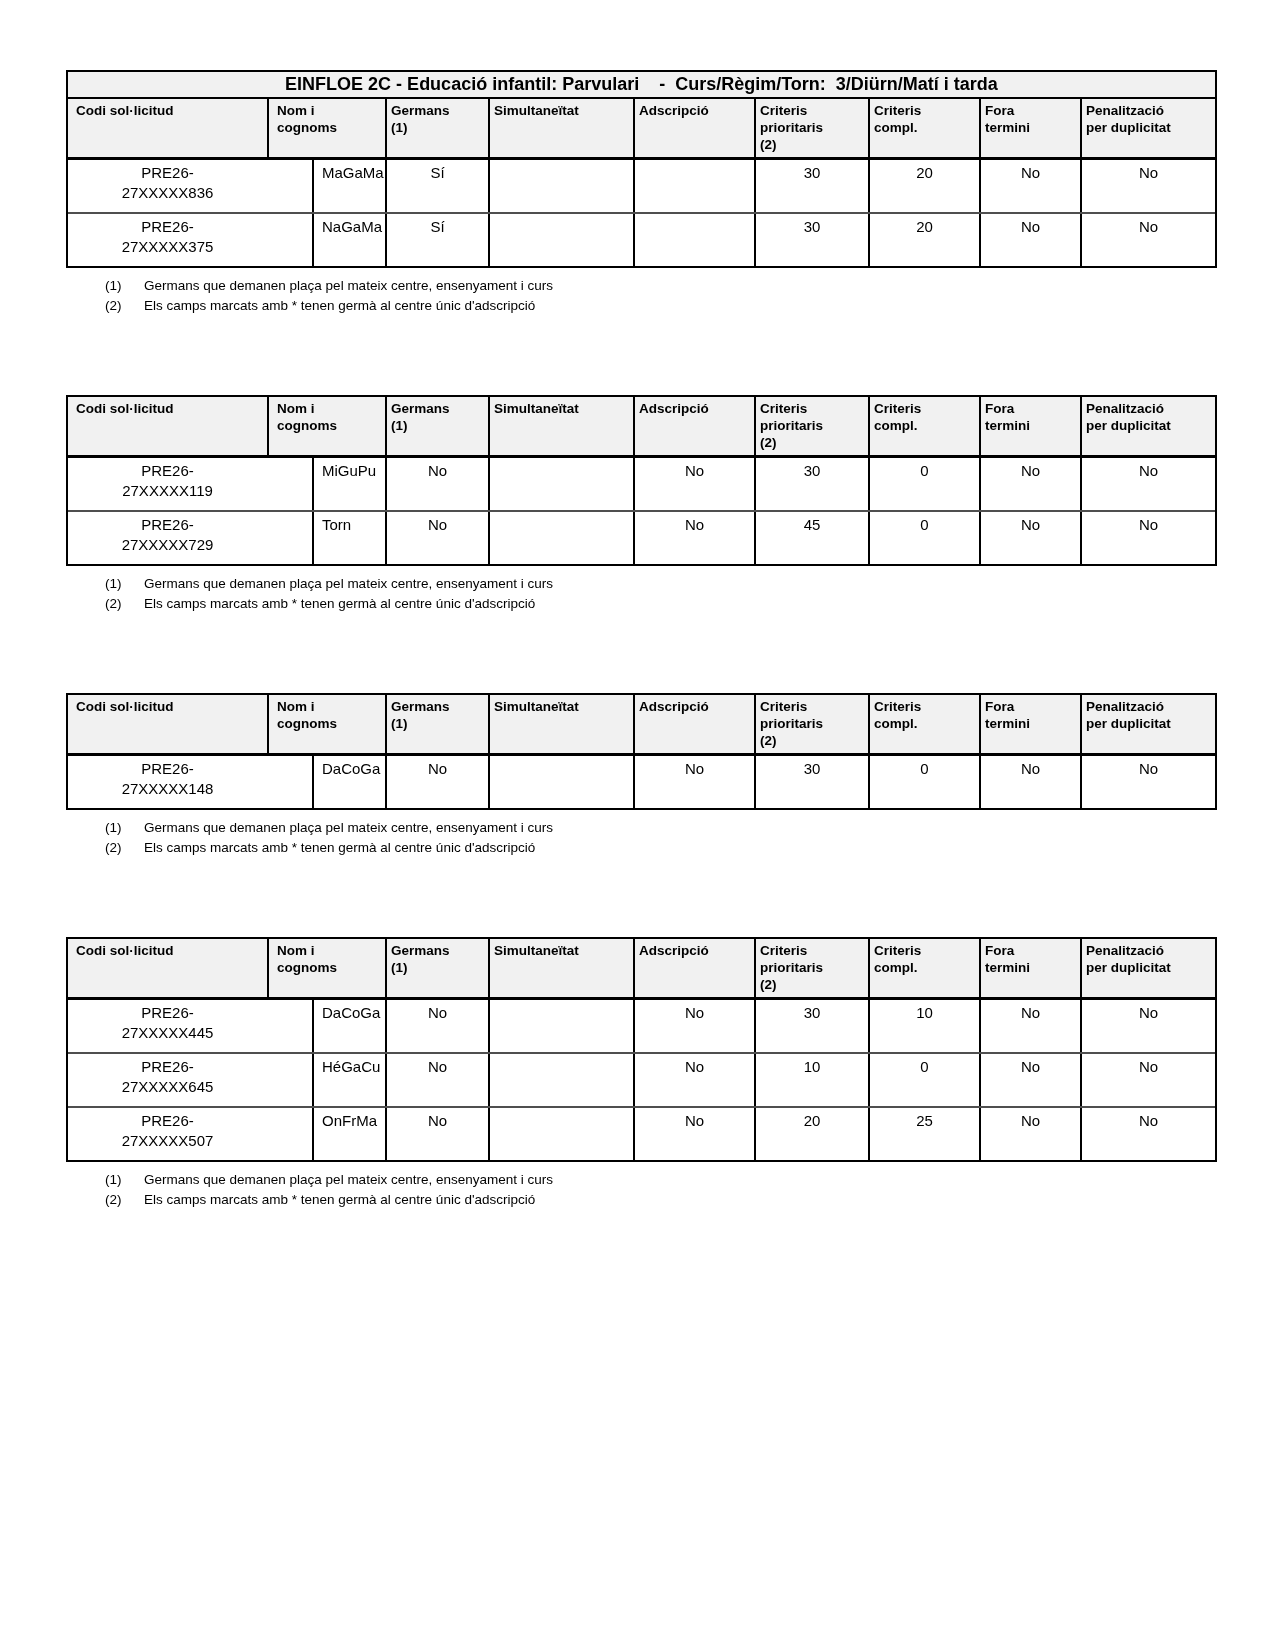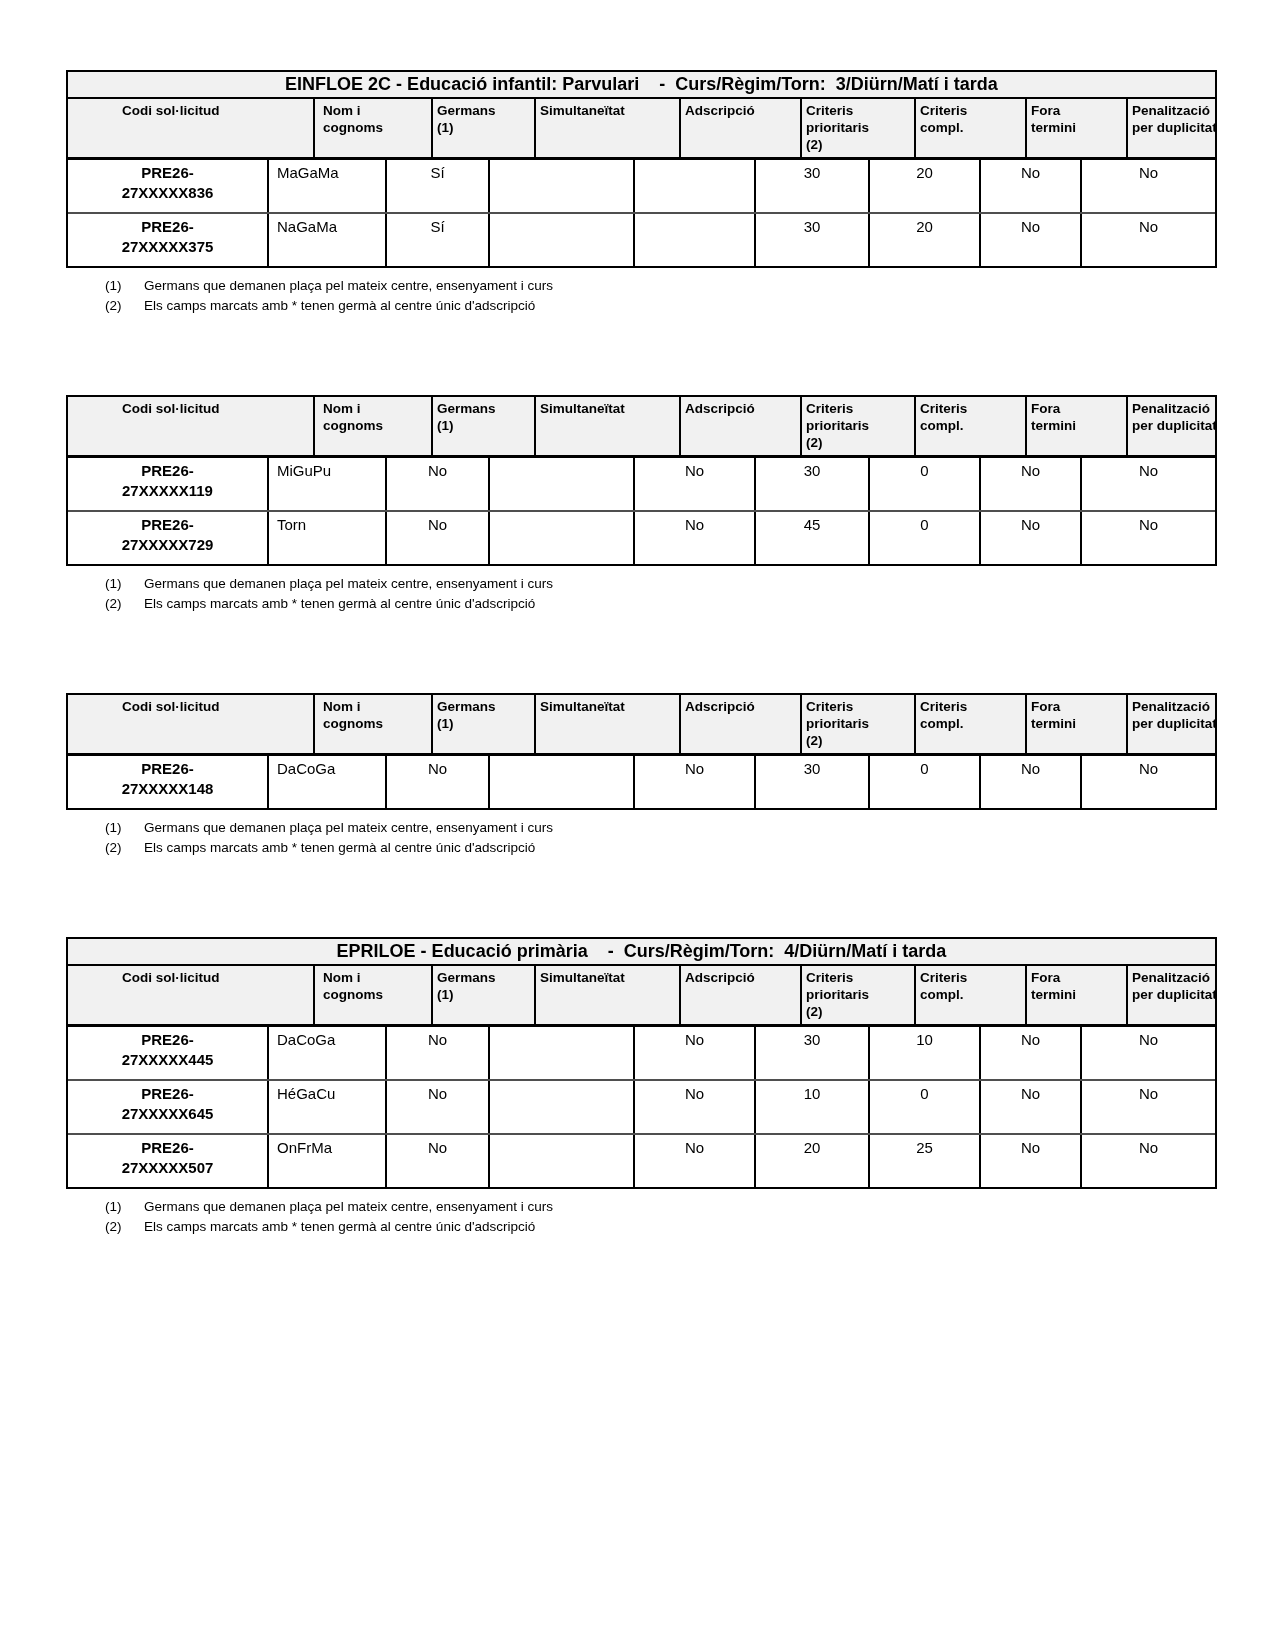--- a/index.html
+++ b/index.html
@@ -11,34 +11,34 @@
   .sect{margin:0 0 80px 66px;width:967px;}
   .sect.first{padding-top:70px;}
   .box{border:2px solid #000;width:1147px;background:#fff;}
   .title{
     height:25px;line-height:25px;border-bottom:2px solid #000;
     background:#f1f1f1;font-size:18px;font-weight:bold;text-align:center;
     white-space:pre;overflow:hidden;
   }
   .grid{display:grid;grid-template-columns:199px 118px 103px 145px 121px 114px 111px 101px 135px;}
   .grid .c + .c{border-left:2px solid #000;}
-  .header{border-bottom:3px solid #000;background:#f1f1f1;padding-left:46px;}
+  .header{border-bottom:3px solid #000;background:#f1f1f1;}
   .header .c{
     min-height:57px;box-sizing:border-box;padding:3px 4px 4px;
     font-size:13.5px;font-weight:bold;line-height:17px;text-align:left;
     white-space:pre-line;
   }
   .header .c.hl{text-align:left;padding-left:8px;}
   .row .c{
     height:52px;box-sizing:border-box;padding:3px 4px 0;
     font-size:15px;line-height:20px;text-align:center;
   }
   .row + .row{border-top:2px solid #4f4f4f;}
-  .row .c.left{text-align:left;padding-left:8px;}
-  .codi{white-space:pre-line;font-weight:bold;}
+  .row .c.left{text-align:left;padding-left:8px;margin-left:45px;}
+  .codi{white-space:pre-line;}
   .footnotes{margin:8px 0 0 39px;}
   .fn{display:flex;font-size:13.5px;line-height:19.5px;}
   .fn .m{width:39px;flex:none;}
 </style>
 </head>
 <body>
 
 <section class="sect first">
   <div class="box">
     <div class="title">EINFLOE 2C - Educació infantil: Parvulari    -  Curs/Règim/Torn:  3/Diürn/Matí i tarda</div>
@@ -194,21 +194,20 @@
     </div>
     <div class="fn">
       <span class="m">(2)</span>
       <span>Els camps marcats amb * tenen germà al centre únic d'adscripció</span>
     </div>
   </div>
 </section>
 
 <section class="sect">
   <div class="box">
-    <div class="title">EPRILOE - Educació primària    -  Curs/Règim/Torn:  4/Diürn/Matí i tarda</div>
     <div class="grid header">
       <div class="c hl">Codi sol·licitud</div>
       <div class="c hl">Nom i
 cognoms</div>
       <div class="c">Germans
 (1)</div>
       <div class="c">Simultaneïtat</div>
       <div class="c">Adscripció</div>
       <div class="c">Criteris
 prioritaris

